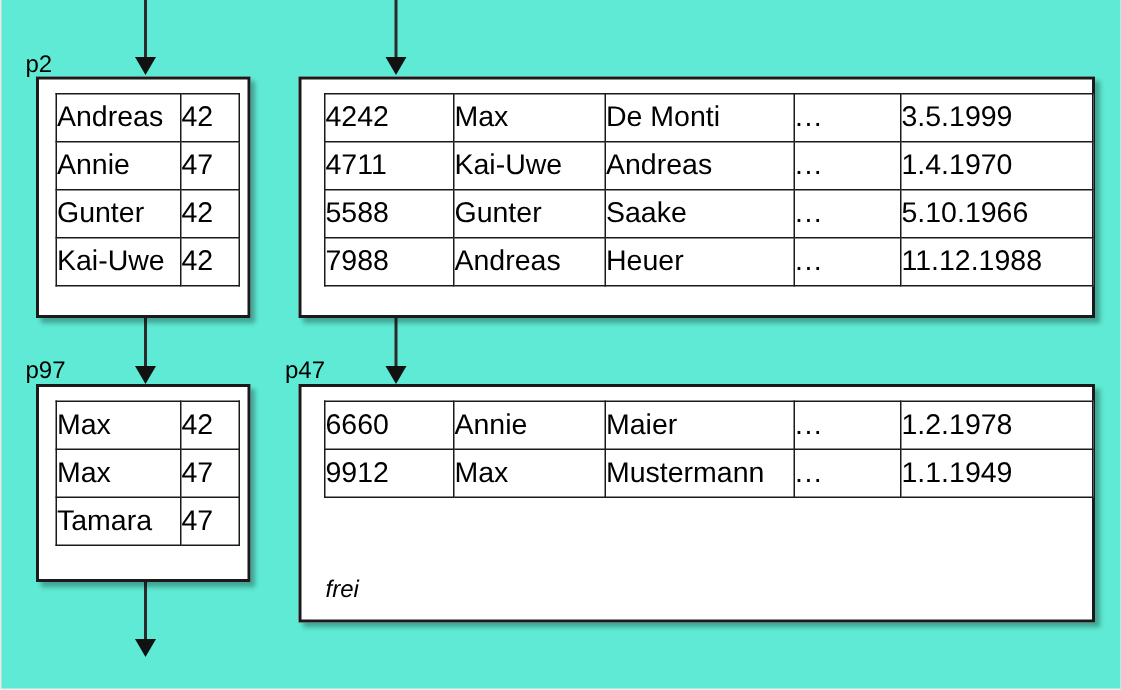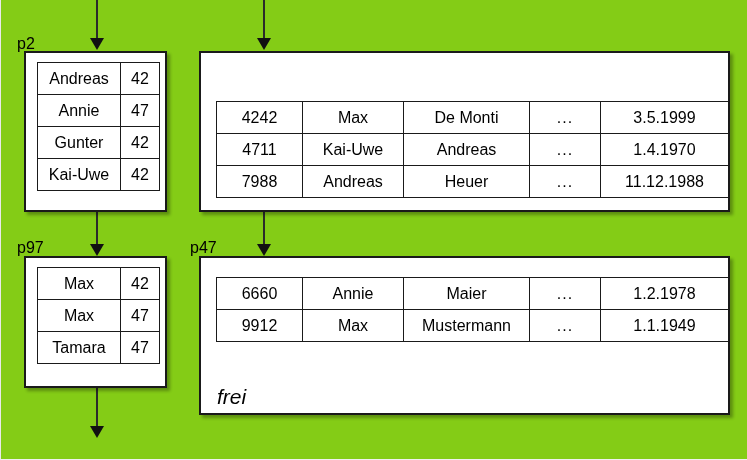--- a/index.html
+++ b/index.html
@@ -4,21 +4,21 @@
 <style>
   html, body {
     margin: 0;
     padding: 0;
     background: #f4f4f4;
   }
   #canvas {
     position: relative;
     width: 747px;
     height: 460px;
-    background: #84cc16;
+    background: #5eead4;
     overflow: hidden;
     font-family: "Liberation Sans", sans-serif;
     border-left: 1px solid #e9e9e9;
     border-bottom: 1px solid #f0f0f0;
     box-sizing: border-box;
   }
 
   
   .page-box {
     position: absolute;
@@ -39,23 +39,22 @@
 
   
   .tbl {
     position: absolute;
     border-collapse: collapse;
     table-layout: fixed;
     background: #ffffff;
   }
   .tbl td {
     border: 1.4px solid #1a1a1a;
-    text-align: center;
     vertical-align: middle;
-    font-size: 16px;
+    font-size: 19px;
     color: #000000;
     padding: 0;
     line-height: 1;
     white-space: nowrap;
     overflow: hidden;
   }
 
   
   .idx-tbl td { height: 31px; }
   .idx-tbl td.k { width: 82px; }
@@ -66,21 +65,21 @@
   .rec-tbl td.c0 { width: 85px; }
   .rec-tbl td.c1 { width: 100px; }
   .rec-tbl td.c2 { width: 125px; }
   .rec-tbl td.c3 { width: 70px; }
   .rec-tbl td.c4 { width: 127px; }
   .rec-tbl td.dots { letter-spacing: 1px; }
 
   .frei {
     position: absolute;
     font-style: italic;
-    font-size: 21px;
+    font-size: 16px;
     color: #000000;
     line-height: 1;
     white-space: nowrap;
   }
 
   
   .arrow {
     position: absolute;
     width: 14px;
   }
@@ -153,37 +152,44 @@
         <td class="k">Kai-Uwe</td>
         <td class="v">42</td>
       </tr>
     </tbody>
   </table>
 
   <div class="page-label" style="left:207px; top:36px;margin-top:20px;">p42</div>
 
   <div class="page-box" style="left:198px; top:51px; width:531px; height:161px;"></div>
 
-  <table class="tbl rec-tbl" style="left:215px; top:62px;margin-top:39px;">
+  <table class="tbl rec-tbl" style="left:215px; top:62px;">
     <tbody>
       <tr>
         <td class="c0">4242</td>
         <td class="c1">Max</td>
         <td class="c2">De Monti</td>
         <td class="c3 dots">...</td>
         <td class="c4">3.5.1999</td>
       </tr>
       <tr>
         <td class="c0">4711</td>
         <td class="c1">Kai-Uwe</td>
         <td class="c2">Andreas</td>
         <td class="c3 dots">...</td>
         <td class="c4">1.4.1970</td>
       </tr>
       <tr>
+        <td class="c0">5588</td>
+        <td class="c1">Gunter</td>
+        <td class="c2">Saake</td>
+        <td class="c3 dots">...</td>
+        <td class="c4">5.10.1966</td>
+      </tr>
+      <tr>
         <td class="c0">7988</td>
         <td class="c1">Andreas</td>
         <td class="c2">Heuer</td>
         <td class="c3 dots">...</td>
         <td class="c4">11.12.1988</td>
       </tr>
     </tbody>
   </table>
 
   <div class="page-label" style="left:16px; top:240px;">p97</div>
@@ -204,21 +210,21 @@
         <td class="k">Tamara</td>
         <td class="v">47</td>
       </tr>
     </tbody>
   </table>
 
   <div class="page-label" style="left:189px; top:240px;">p47</div>
 
   <div class="page-box" style="left:198px; top:256px; width:531px; height:159px;"></div>
 
-  <table class="tbl rec-tbl" style="left:215px; top:277px;">
+  <table class="tbl rec-tbl" style="left:215px; top:267px;">
     <tbody>
       <tr>
         <td class="c0">6660</td>
         <td class="c1">Annie</td>
         <td class="c2">Maier</td>
         <td class="c3 dots">...</td>
         <td class="c4">1.2.1978</td>
       </tr>
       <tr>
         <td class="c0">9912</td>

